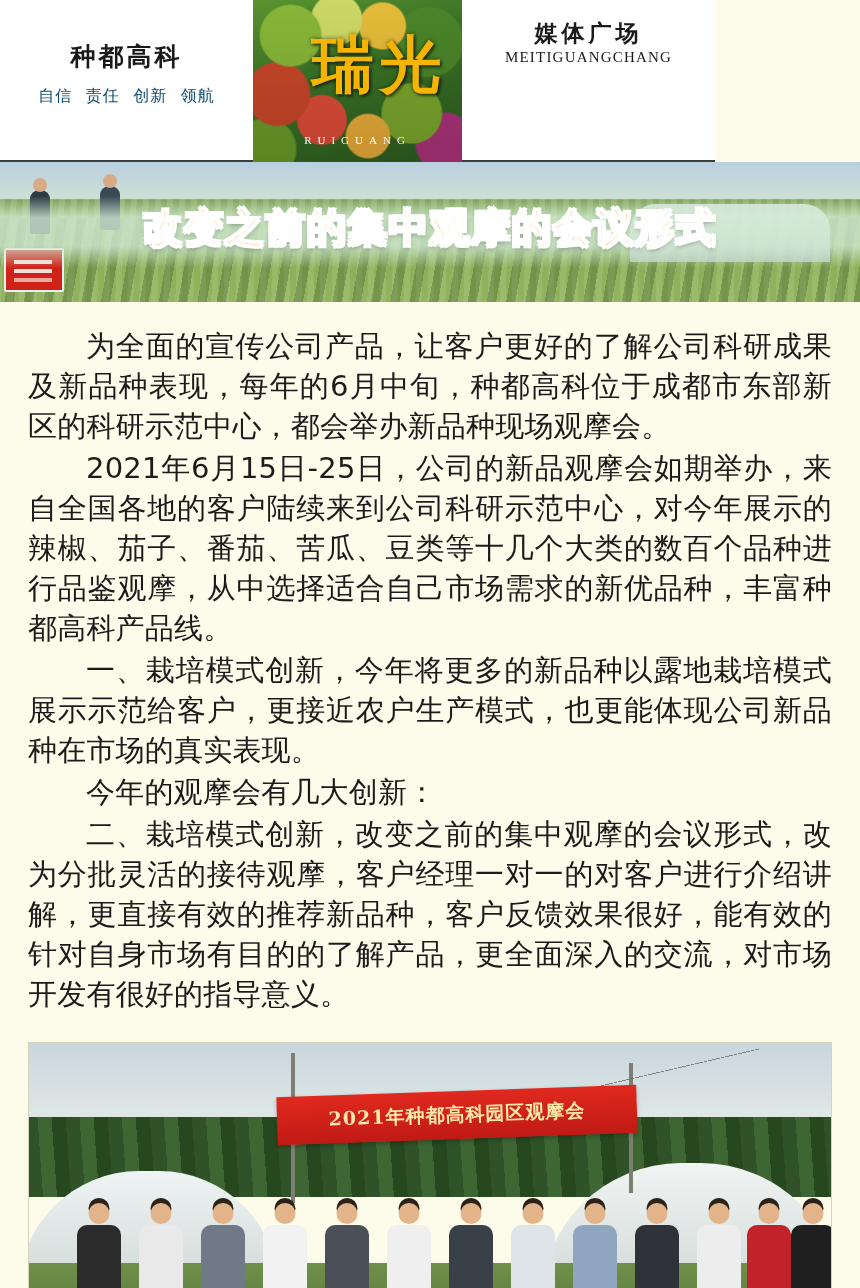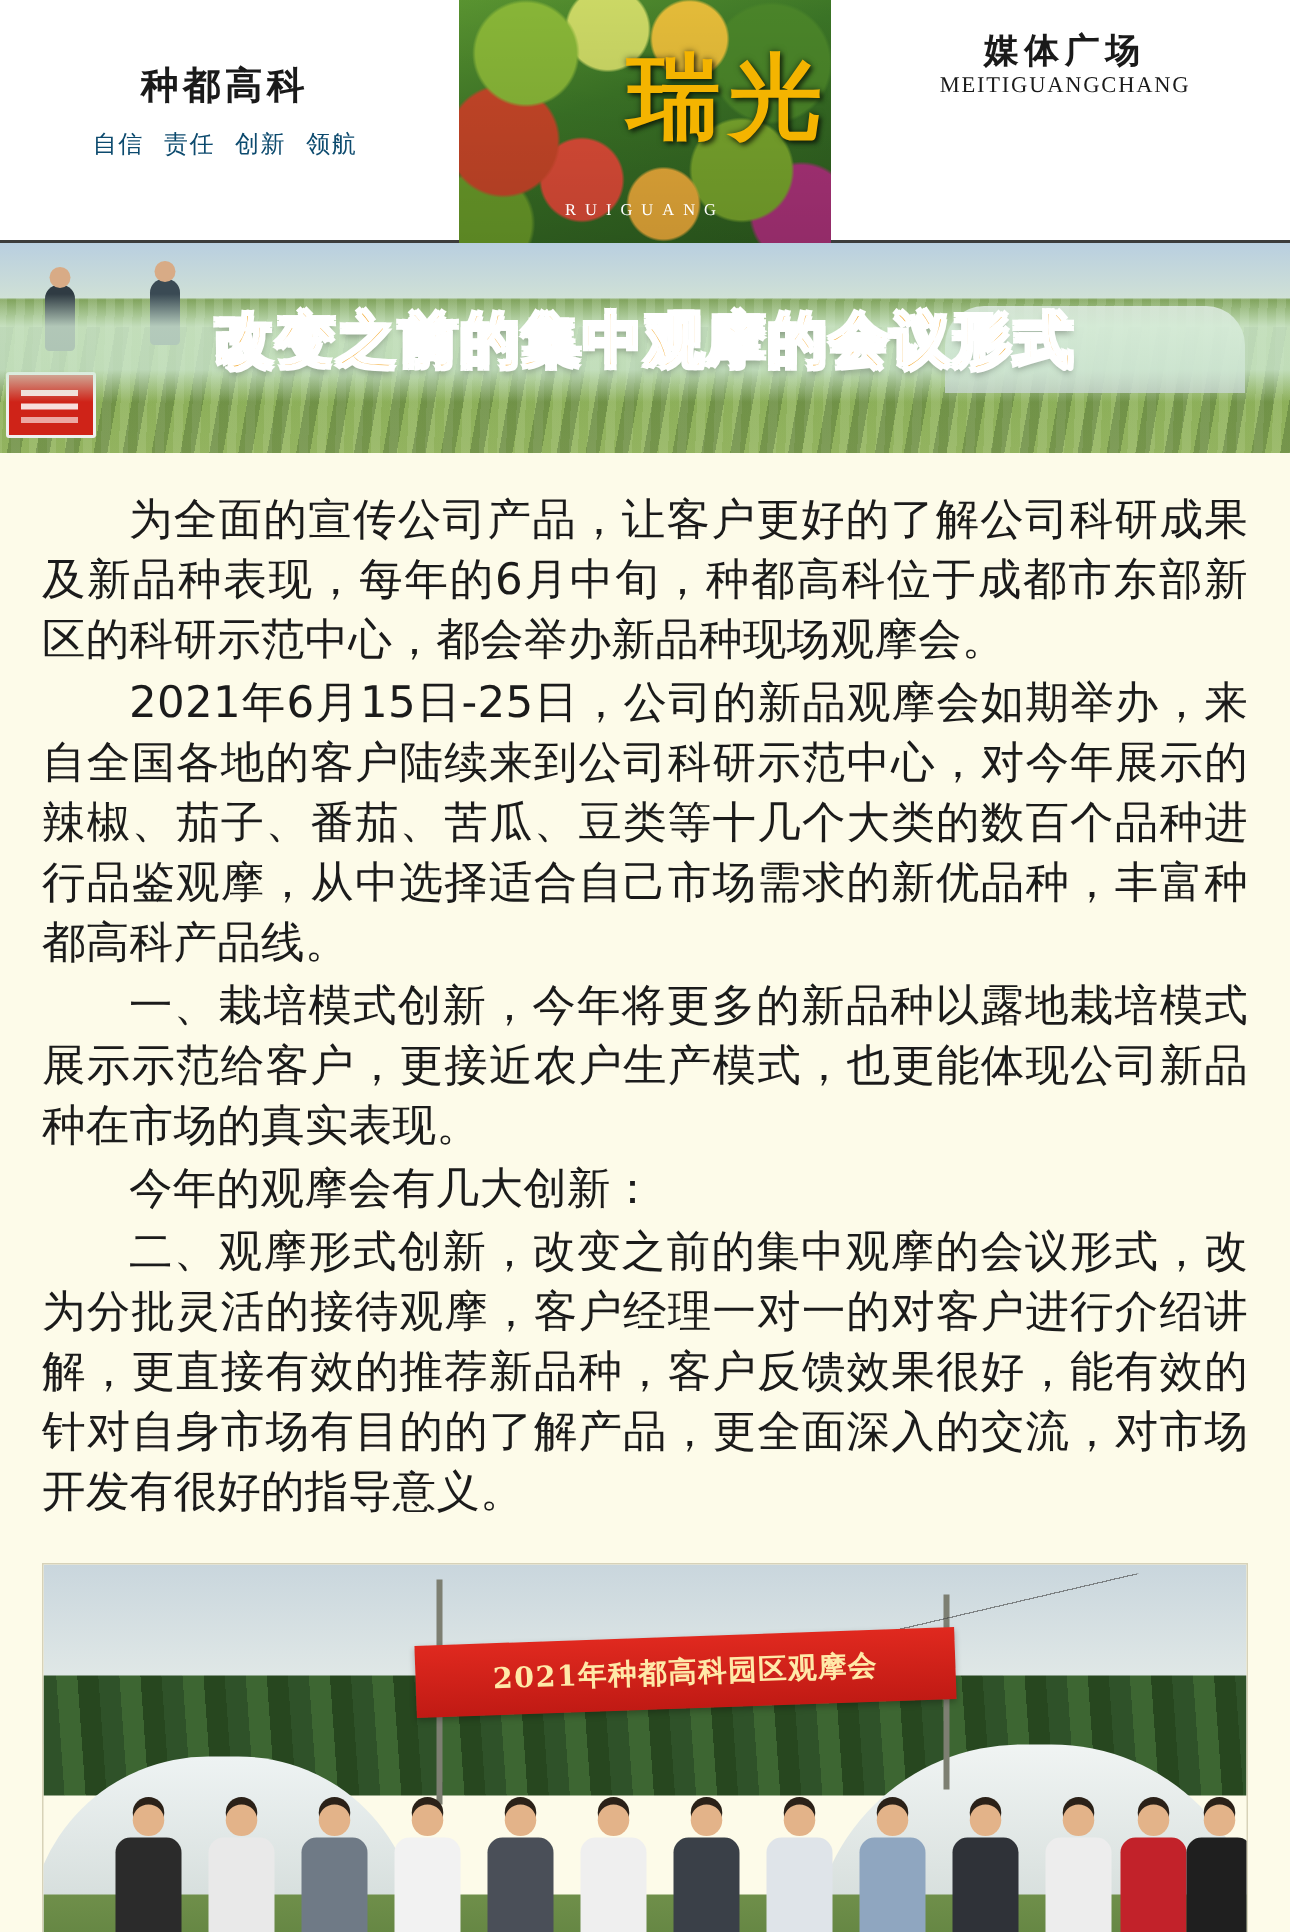--- a/index.html
+++ b/index.html
@@ -17,21 +17,21 @@
     position: relative;
     width: 860px;
     height: 1288px;
     background: #fdfbe9;
     box-sizing: border-box;
   }
 
   
   .masthead {
     position: relative;
-    width: 860px;
+    width: 715px;
     height: 162px;
     background: #ffffff;
     border-bottom: 2px solid #3c3c3c;
     box-sizing: border-box;
     display: flex;
     align-items: flex-start;
     justify-content: space-between;
   }
   .masthead-left {
     width: 300px;
@@ -78,21 +78,21 @@
   }
   .veg-overlay {
     position: absolute;
     inset: 0;
     background: linear-gradient(180deg, rgba(0,0,0,0.05), rgba(0,0,0,0.18));
   }
   .logo-cn {
     position: absolute;
     left: 0; right: 0;
     top: 34px;
-    text-align: right;
+    text-align: center;
     font-family: "DejaVu Serif", serif;
     font-size: 62px;
     font-weight: bold;
     color: #f4b400;
     letter-spacing: 6px;
     text-shadow: 0 0 4px rgba(0,0,0,.55), 2px 2px 3px rgba(0,0,0,.5);
     line-height: 1;
     padding-left: 44px;
   }
   .logo-pinyin {
@@ -372,21 +372,21 @@
     <div class="banner-sign"></div>
     <div class="banner-wash"></div>
     <div class="banner-title">改变之前的集中观摩的会议形式</div>
   </div>
 
   <div class="article">
     <p>为全面的宣传公司产品，让客户更好的了解公司科研成果及新品种表现，每年的6月中旬，种都高科位于成都市东部新区的科研示范中心，都会举办新品种现场观摩会。</p>
     <p>2021年6月15日-25日，公司的新品观摩会如期举办，来自全国各地的客户陆续来到公司科研示范中心，对今年展示的辣椒、茄子、番茄、苦瓜、豆类等十几个大类的数百个品种进行品鉴观摩，从中选择适合自己市场需求的新优品种，丰富种都高科产品线。</p>
     <p>一、栽培模式创新，今年将更多的新品种以露地栽培模式展示示范给客户，更接近农户生产模式，也更能体现公司新品种在市场的真实表现。</p>
     <p>今年的观摩会有几大创新：</p>
-    <p>二、观摩形式创新，改变之前的集中观摩的会议形式，改为分批灵活的接待观摩，客户经理一对一的对客户进行介绍讲解，更直接有效的推荐新品种，客户反馈效果很好，能有效的针对自身市场有目的的了解产品，更全面深入的交流，对市场开发有很好的指导意义。</p>
+    <p>二、栽培模式创新，改变之前的集中观摩的会议形式，改为分批灵活的接待观摩，客户经理一对一的对客户进行介绍讲解，更直接有效的推荐新品种，客户反馈效果很好，能有效的针对自身市场有目的的了解产品，更全面深入的交流，对市场开发有很好的指导意义。</p>
   </div>
 
   <div class="photo-wrap">
     <div class="sky"></div>
     <div class="treeline"></div>
     <div class="greenhouse-l"></div>
     <div class="greenhouse-r"></div>
     <div class="pole p1"></div>
     <div class="pole p2"></div>
     <div class="wires"></div>

